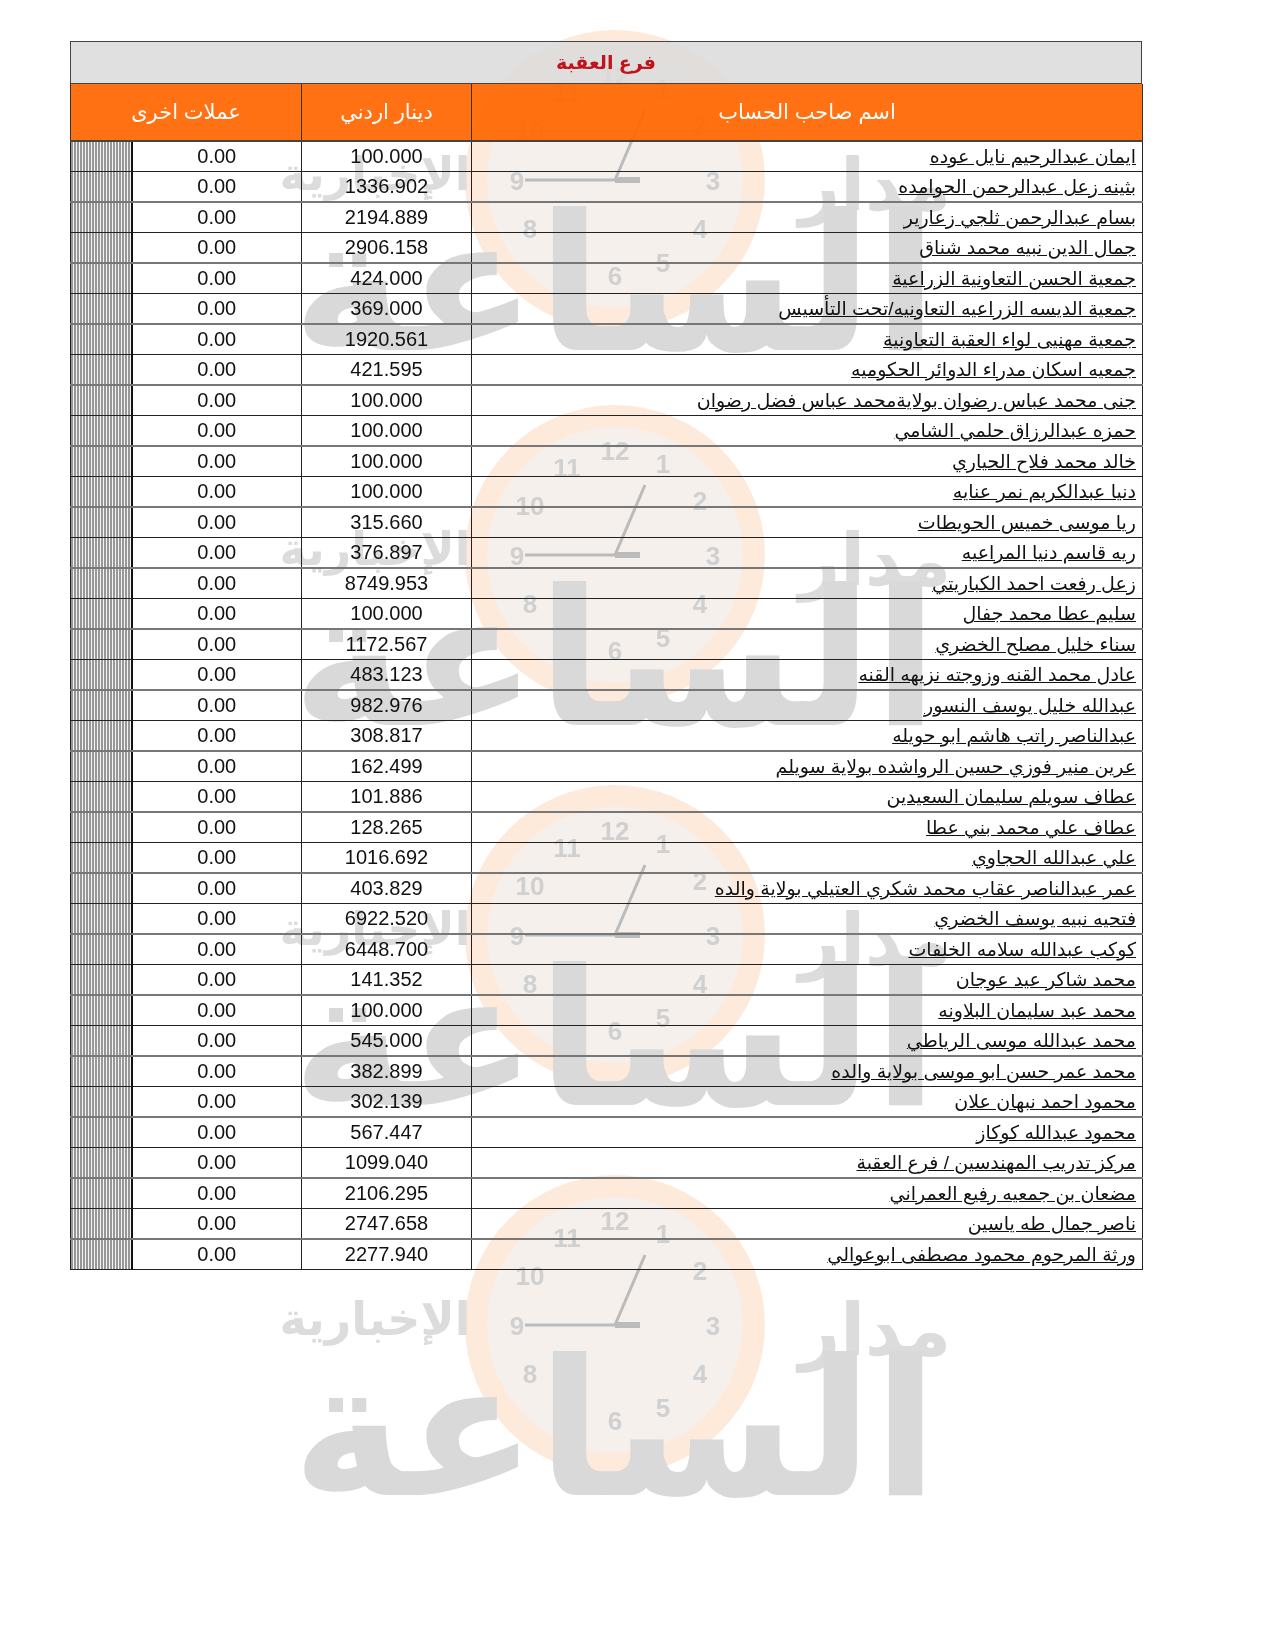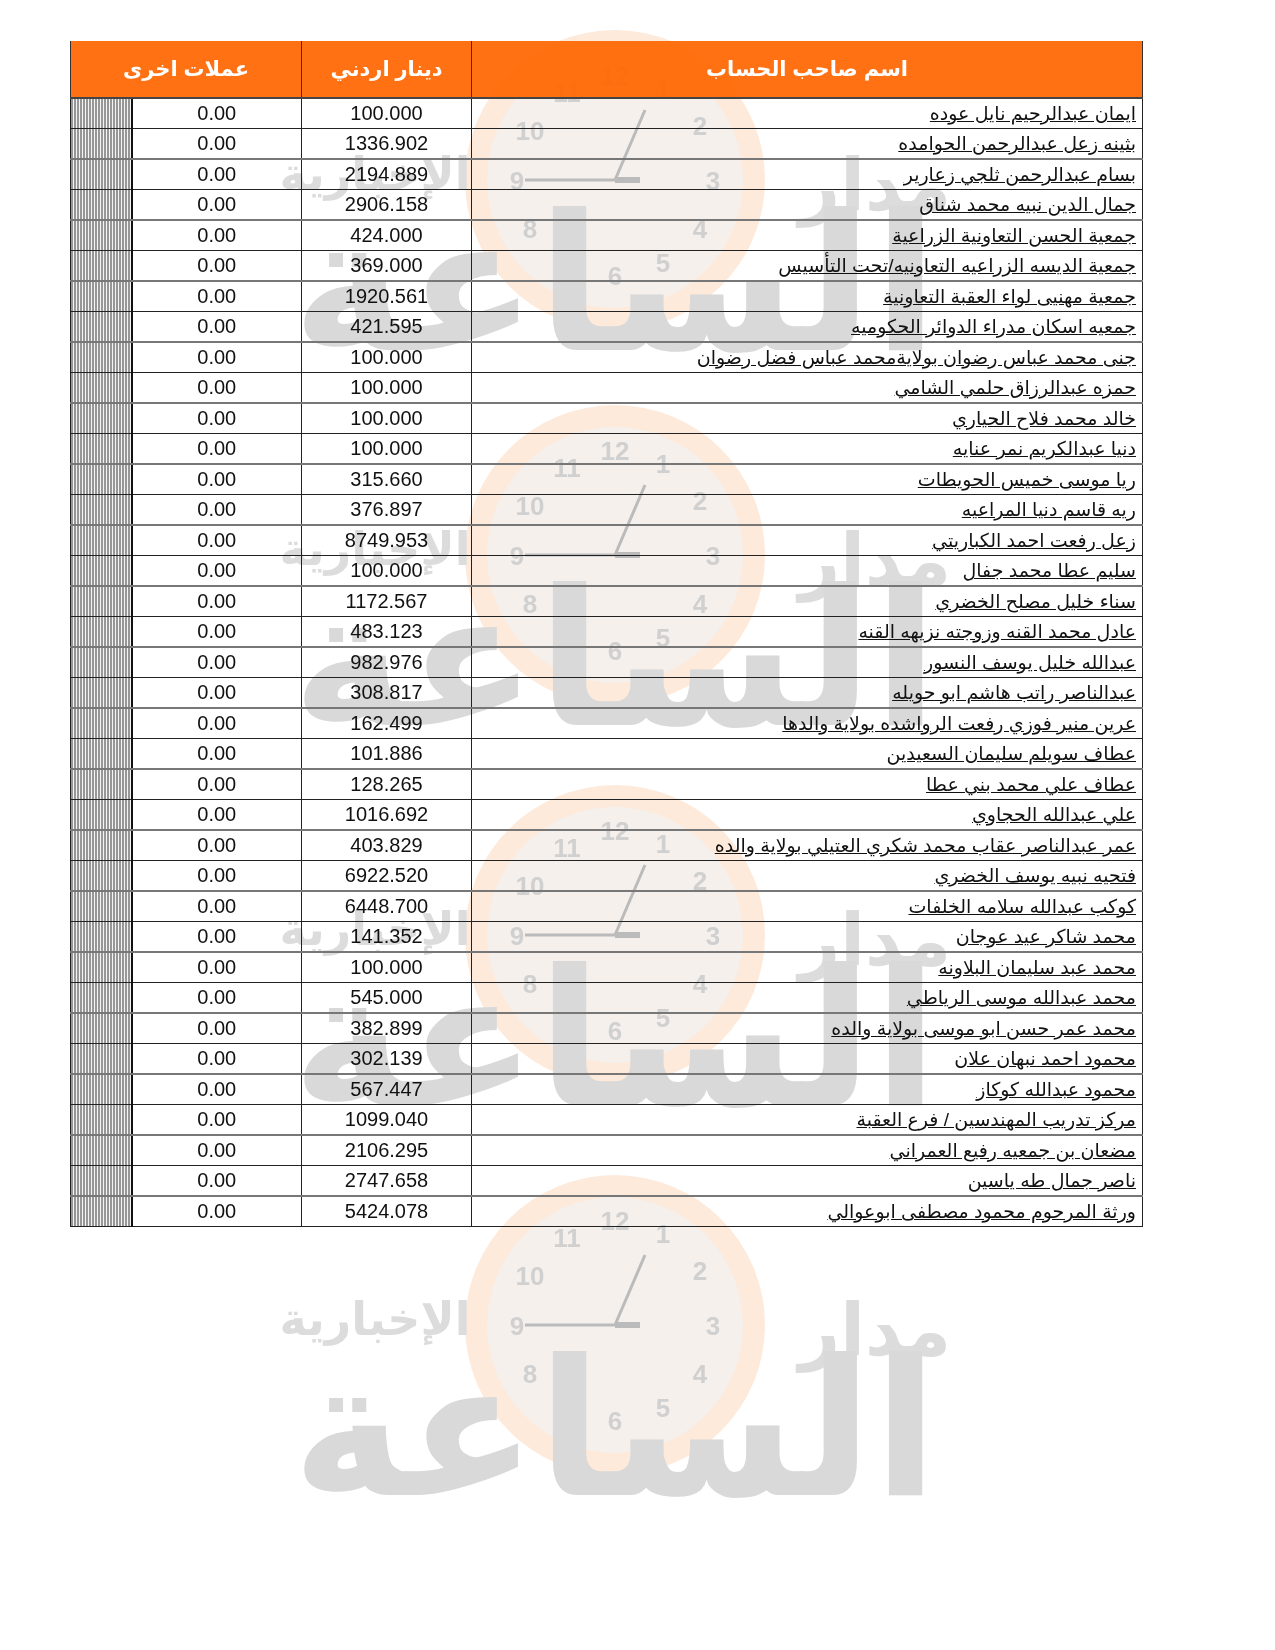--- a/index.html
+++ b/index.html
@@ -2,21 +2,21 @@
 <html><head>
 <meta charset="utf-8">
 <style>
   html, body { margin: 0; padding: 0; background: #ffffff; }
   body { width: 1275px; height: 1650px; position: relative; overflow: hidden; font-family: "Liberation Sans", "DejaVu Sans", sans-serif; }
   .watermark { position: absolute; left: 0; top: 0; width: 1275px; height: 1650px; pointer-events: none; z-index: 0; }
   .sheet { position: absolute; left: 70px; top: 41px; width: 1072px; z-index: 1; }
   .title-row { height: 43px; background: rgba(218,218,218,0.85); border: 1px solid #444; box-sizing: border-box; display: flex; align-items: center; justify-content: center; }
   .title-row span { color: #c0141c; font-weight: bold; font-size: 19px; direction: rtl; }
   table { border-collapse: collapse; width: 1072px; table-layout: fixed; }
-  th { background: rgba(255,102,0,0.93); color: #ffffff; font-weight: bold; font-size: 21px; height: 54px; border-left: 1px solid #333; border-right: 1px solid #333; border-bottom: 2px solid #444; }
+  th { background: rgba(255,102,0,0.93); color: #ffffff; font-weight: normal; font-size: 21px; height: 54px; border-left: 1px solid #333; border-right: 1px solid #333; border-bottom: 2px solid #444; }
   td { height: 29px; border: 1px solid #222; font-size: 20px; color: #111; padding: 0; background: transparent; }
   tr.alt td { border-bottom-color: #777; border-bottom-width: 2px; }
   td.hatch { background: repeating-linear-gradient(90deg, #3a3a3a 0, #3a3a3a 1px, #f4f4f4 1px, #f4f4f4 3px); border-right: 2px solid #111; }
   td.num { text-align: center; }
   td.name { text-align: right; direction: rtl; padding-right: 6px; font-size: 19px; white-space: nowrap; overflow: hidden; text-decoration: underline; }
 </style>
 </head>
 <body>
 
 <svg class="watermark" viewBox="0 0 1275 1650" xmlns="http://www.w3.org/2000/svg">
@@ -45,20 +45,23 @@
       <text x="0" y="170" fill="#d9d9d9" font-family="DejaVu Sans, sans-serif" font-size="190" font-weight="bold" text-anchor="middle">الساعة</text>
     </g>
   </defs>
   <use href="#wm" x="615" y="180"></use>
   <use href="#wm" x="615" y="555"></use>
   <use href="#wm" x="615" y="935"></use>
   <use href="#wm" x="615" y="1325"></use>
 </svg>
 
 <div class="sheet">
+  <div class="title-row">
+    <span>فرع العقبة</span>
+  </div>
   <table>
     <colgroup>
       <col style="width:61px">
       <col style="width:170px">
       <col style="width:170px">
       <col style="width:671px">
     </colgroup>
     <thead>
       <tr>
         <th colspan="2">عملات اخرى</th>
@@ -184,21 +187,21 @@
         <tr class="alt">
           <td class="hatch"></td>
           <td class="num">0.00</td>
           <td class="num">308.817</td>
           <td class="name">عبدالناصر راتب هاشم ابو حويله</td>
         </tr>
         <tr>
           <td class="hatch"></td>
           <td class="num">0.00</td>
           <td class="num">162.499</td>
-          <td class="name">عرين منير فوزي رفعت الرواشده بولاية والدها</td>
+          <td class="name">عرين منير فوزي حسين الرواشده بولاية سويلم</td>
         </tr>
         <tr class="alt">
           <td class="hatch"></td>
           <td class="num">0.00</td>
           <td class="num">101.886</td>
           <td class="name">عطاف سويلم سليمان السعيدين</td>
         </tr>
         <tr>
           <td class="hatch"></td>
           <td class="num">0.00</td>
@@ -279,18 +282,18 @@
         </tr>
         <tr class="alt">
           <td class="hatch"></td>
           <td class="num">0.00</td>
           <td class="num">2747.658</td>
           <td class="name">ناصر جمال طه ياسين</td>
         </tr>
         <tr>
           <td class="hatch"></td>
           <td class="num">0.00</td>
-          <td class="num">5424.078</td>
+          <td class="num">2277.940</td>
           <td class="name">ورثة المرحوم محمود مصطفى ابوعوالي</td>
         </tr>
       </tbody>
   </table>
 </div>
 
 </body></html>

